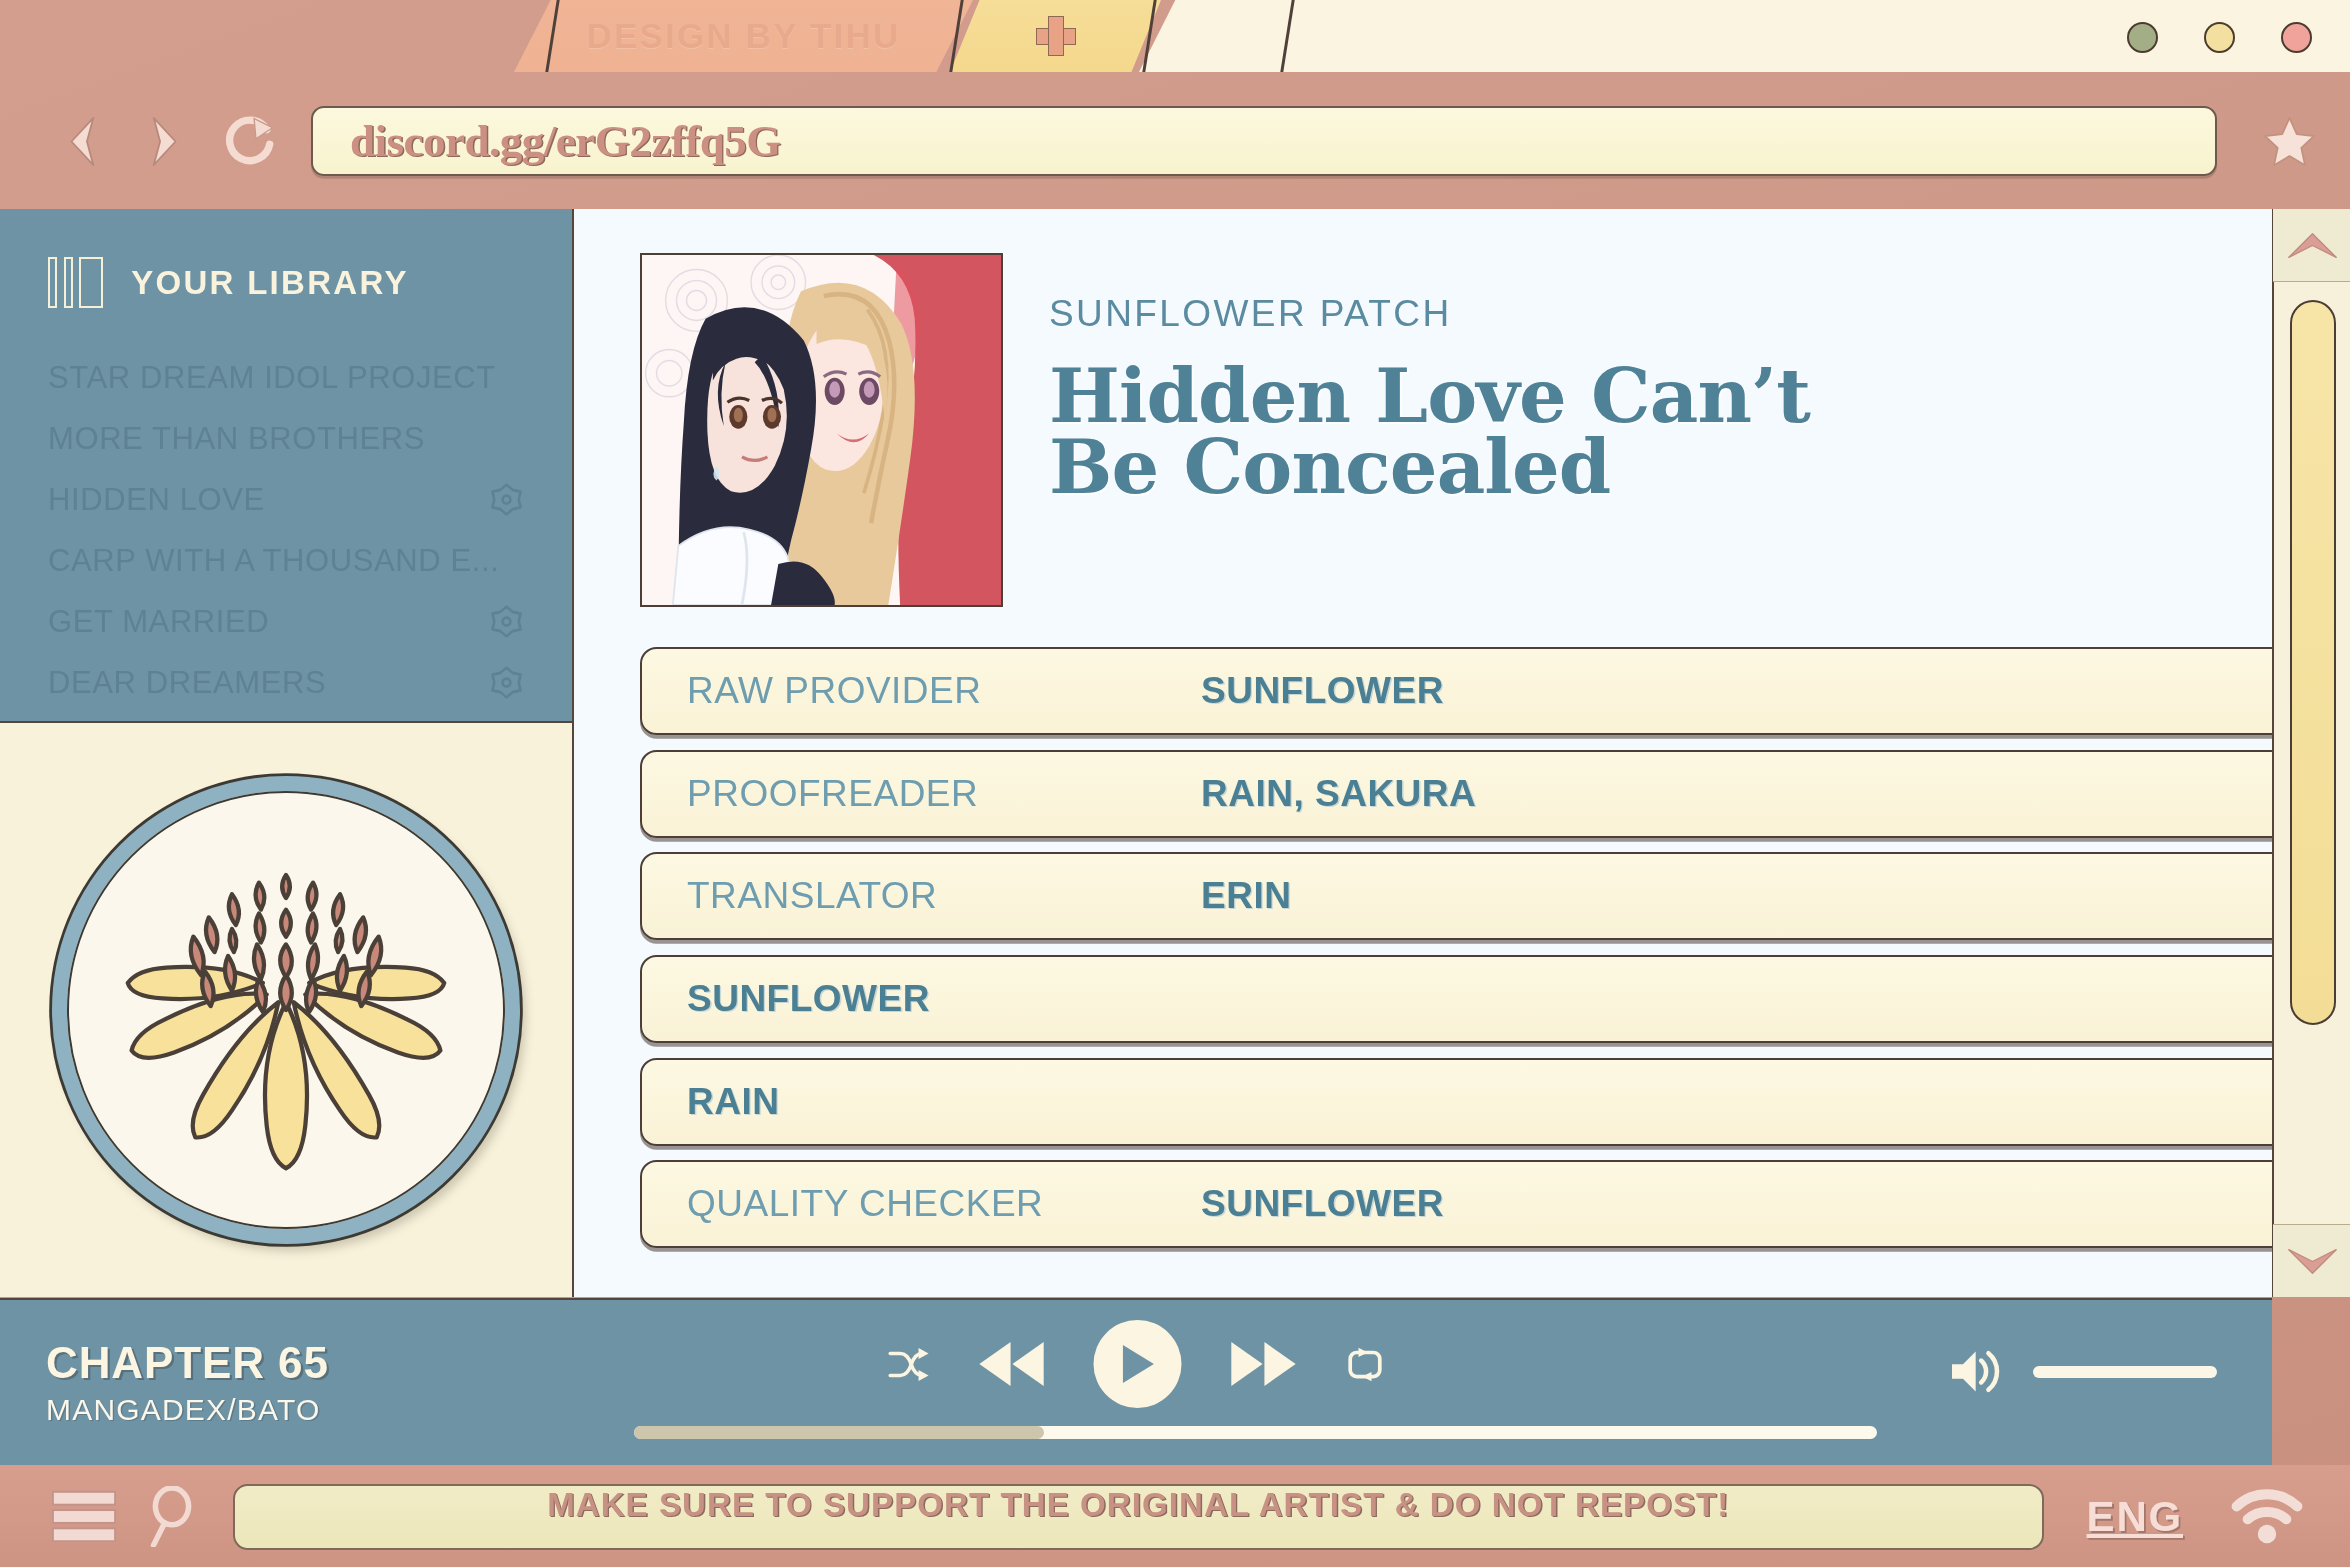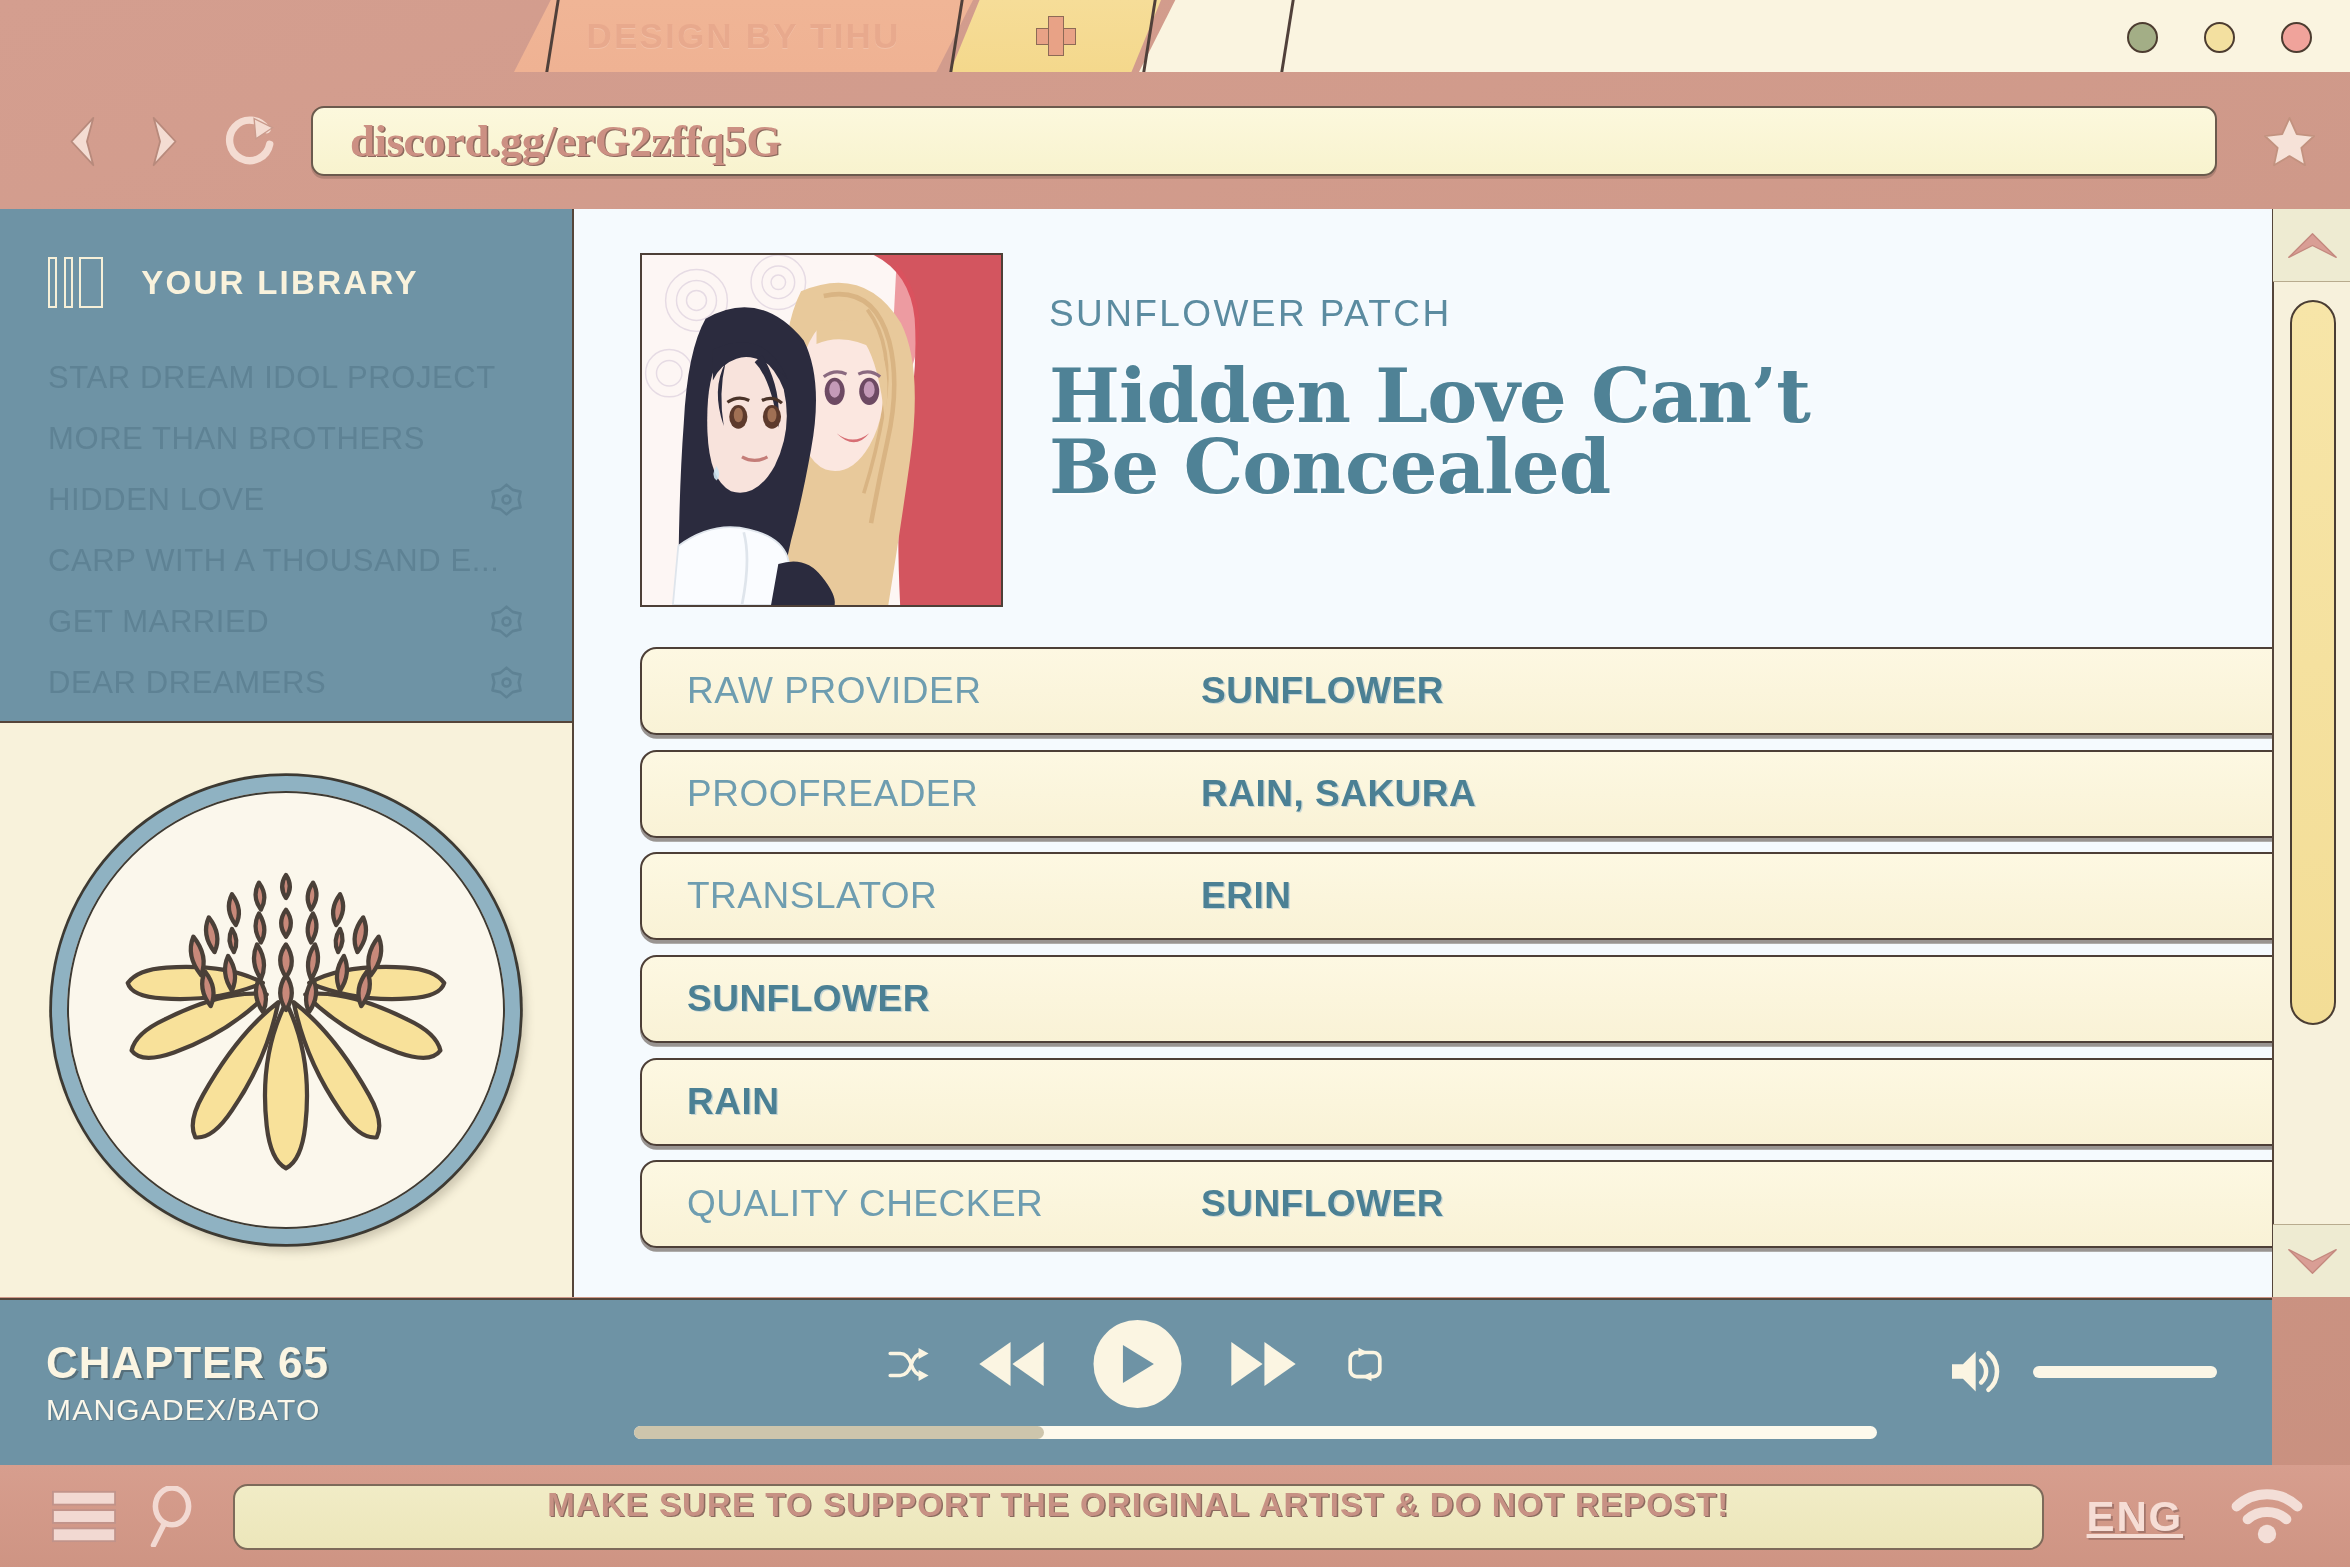--- a/index.html
+++ b/index.html
@@ -113,21 +113,21 @@
   .sidebar {
     width: 574px; height: 100%;
     border-right: 2.8px solid #55453a;
     display:flex; flex-direction:column;
     background:#f7f0d8;
   }
   .sb-top {
     height: 514px; background:#6e93a5; padding: 48px 48px 0 48px;
     border-bottom: 2.8px solid #55453a;
   }
-  .sb-head { display:flex; align-items:center; gap:38px; margin-bottom: 39px; }
+  .sb-head { display:flex; align-items:center; gap:28px; margin-bottom: 39px; }
   .lib-icon { display:flex; gap:6.4px; align-items:flex-start; }
   .lib-icon span { display:block; border:2.8px solid #f7f0d8; }
   .lib-icon .b1 { width:9.2px; height:51px; }
   .lib-icon .b2 { width:9.2px; height:51px; }
   .lib-icon .b3 { width:24px; height:51px; }
   .sb-head-title {
     color:#f9f2dc; font-size:33px; font-weight:600; letter-spacing:2.3px;
   }
   .sb-list { display:flex; flex-direction:column; gap: 0; }
   .sb-item {

